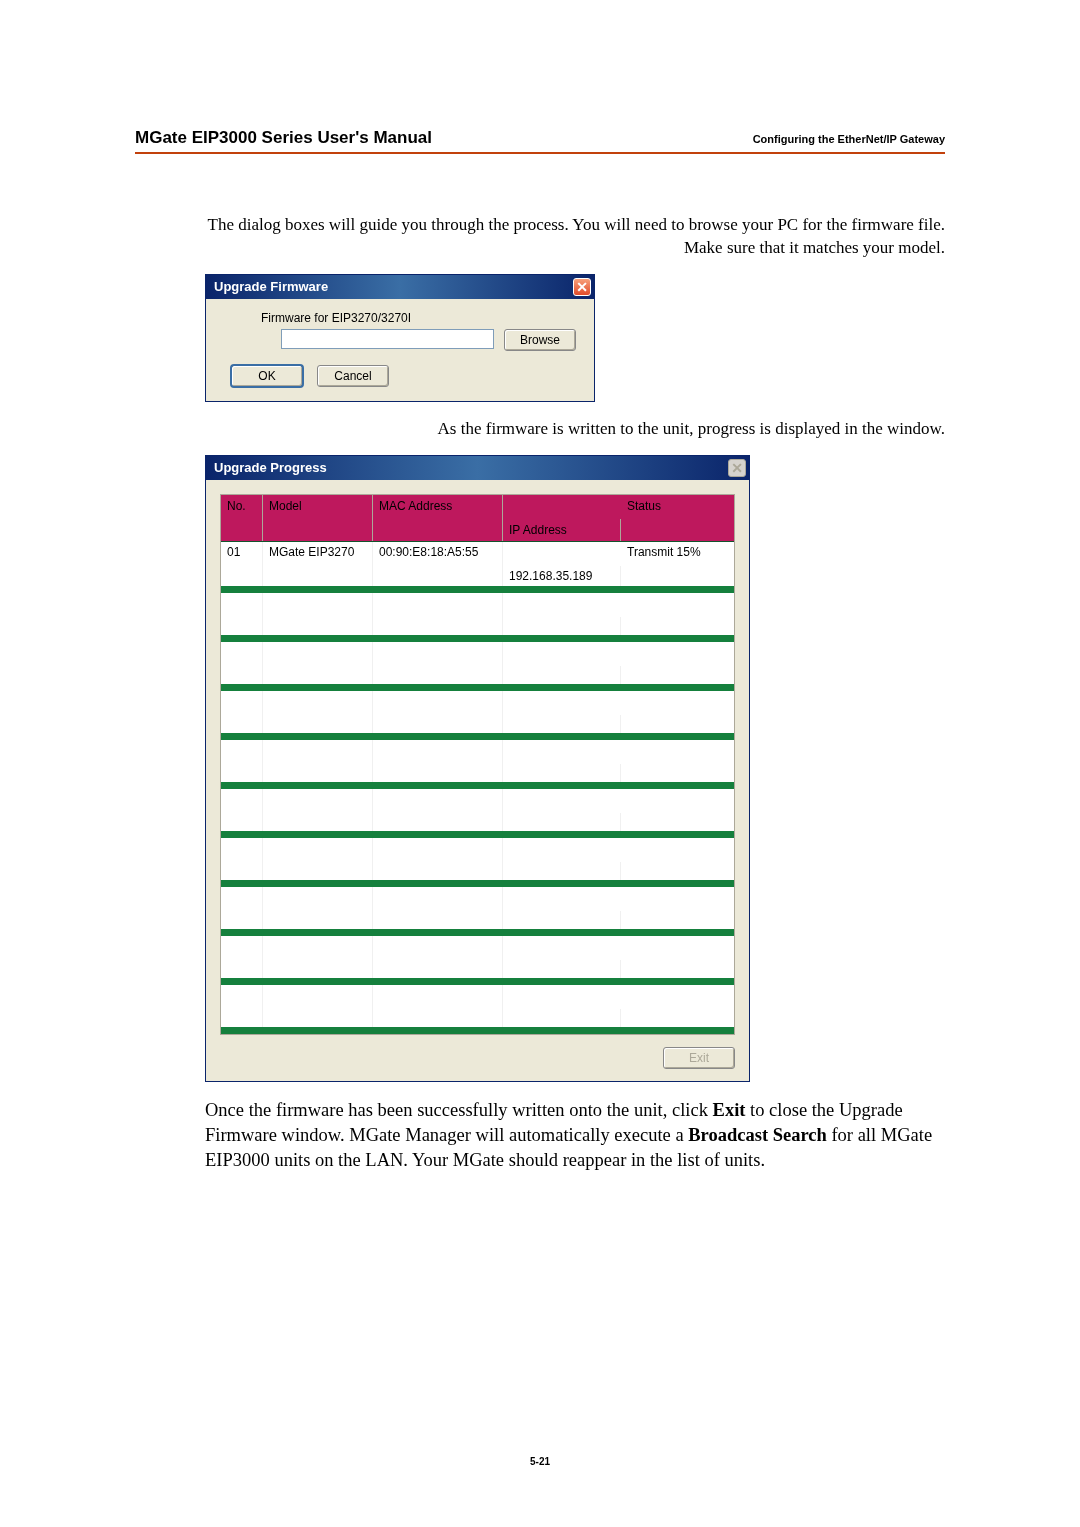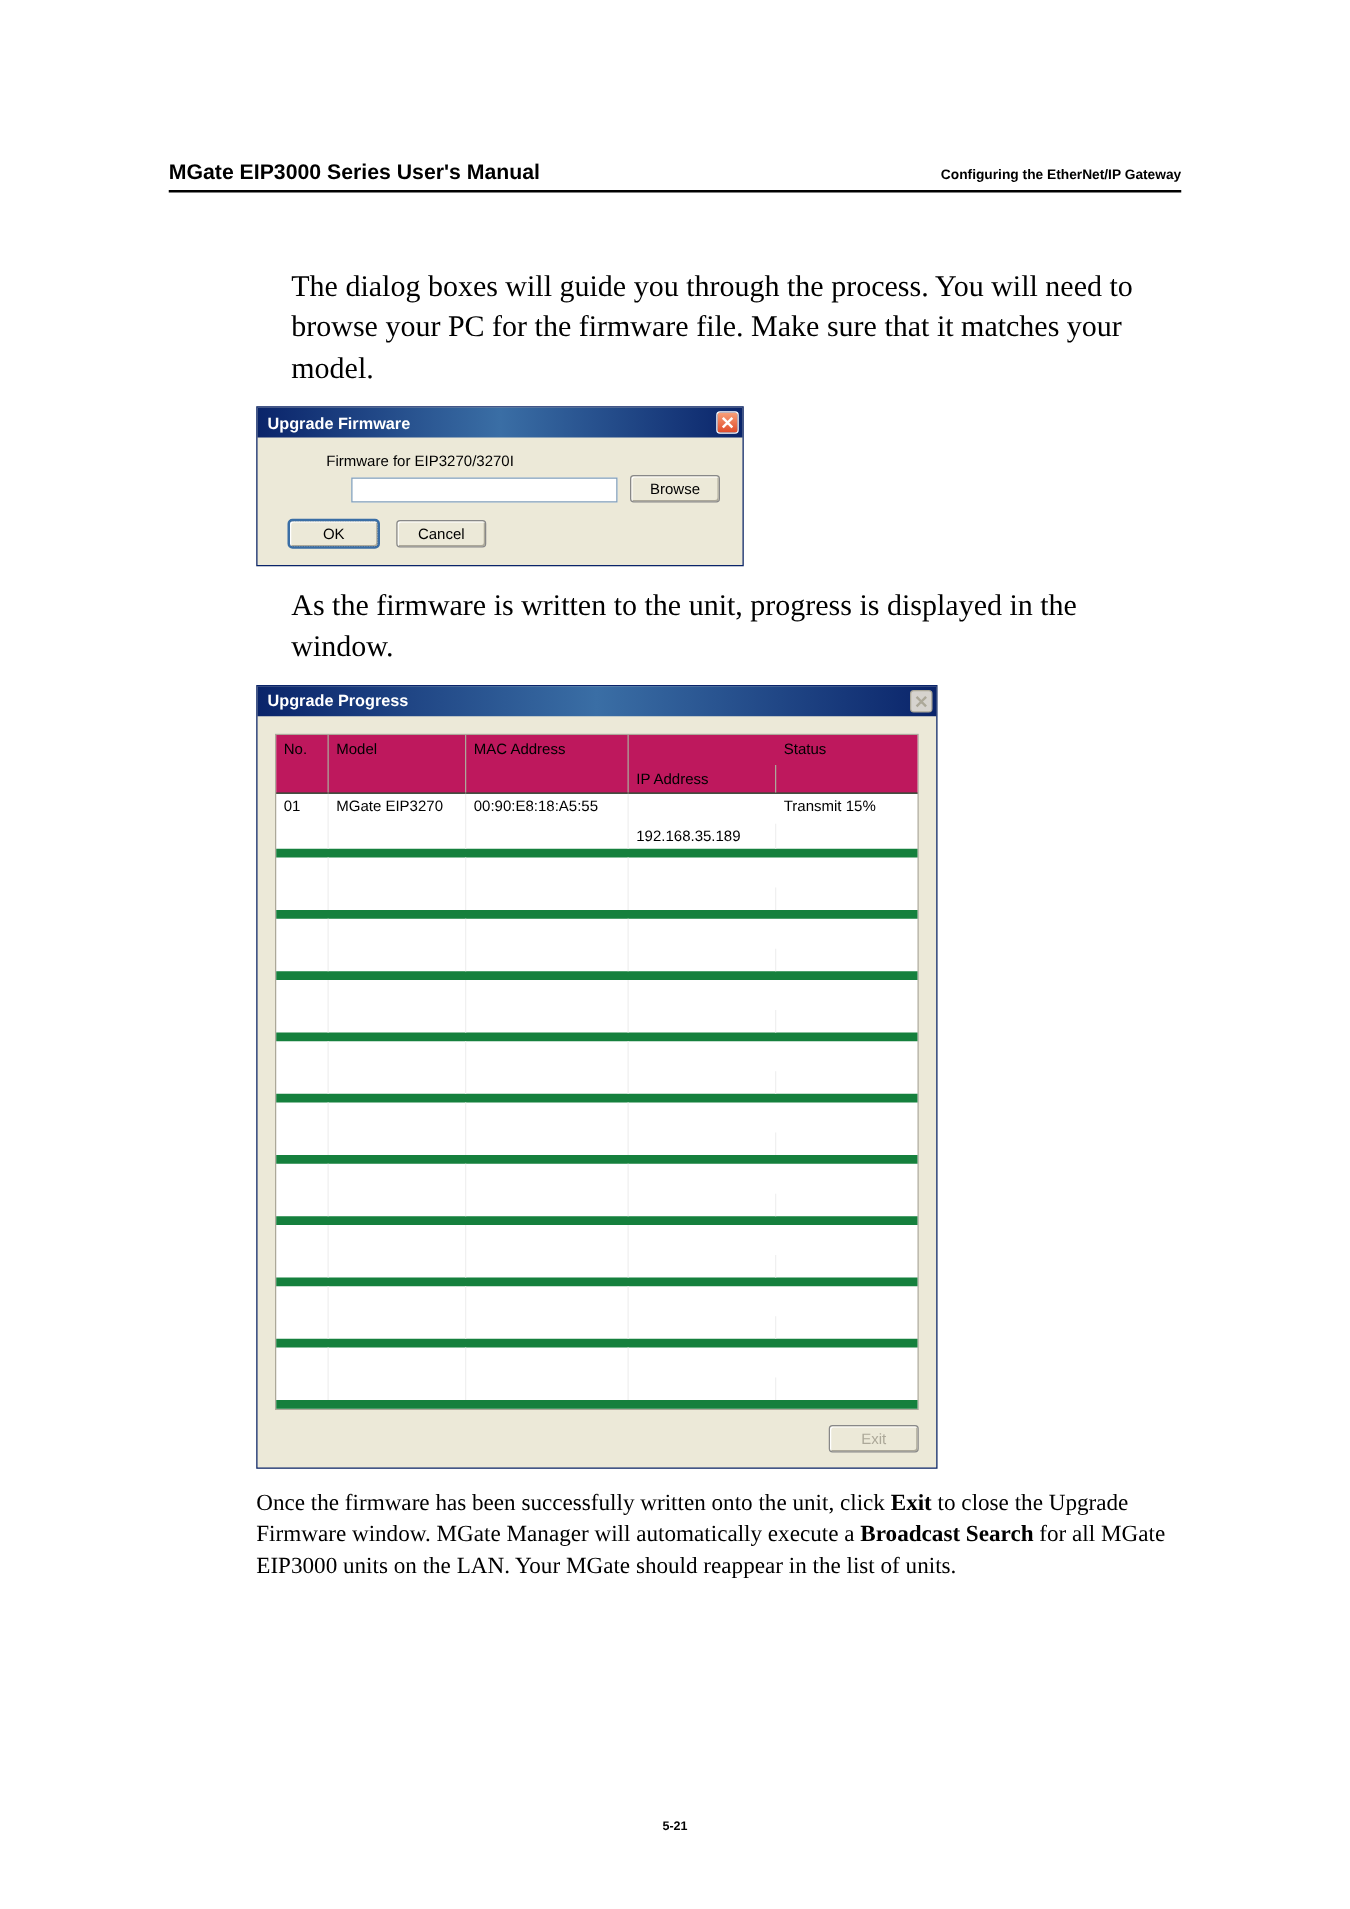--- a/index.html
+++ b/index.html
@@ -10,39 +10,40 @@
     font-family: "Times New Roman", Times, serif;
     position: relative;
   }
   .page {
     padding: 128px 135px 0 135px;
   }
   .header-row {
     display: flex;
     justify-content: space-between;
     align-items: baseline;
-    border-bottom: 2px solid #000000;
+    border-bottom: 2px solid #c2410c;
     padding-bottom: 4px;
     margin-bottom: 60px;
   }
   .header-left {
     font-family: Arial, Helvetica, sans-serif;
     font-weight: bold;
     font-size: 17px;
   }
   .header-right {
     font-family: Arial, Helvetica, sans-serif;
     font-weight: bold;
     font-size: 11px;
   }
   .body-text {
-    font-size: 24px;
+    font-size: 17px;
     line-height: 1.35;
-    margin-left: 98px;
+    margin-left: 32px;
     margin-bottom: 14px;
+    text-align: right;
   }
   .body-text.after-dialog { margin-top: 14px; }
 
   
   .dialog1 {
     margin-left: 70px;
     width: 390px;
     border: 1px solid #0a246a;
     background: #ece9d8;
     font-family: Tahoma, Arial, sans-serif;
@@ -84,21 +85,21 @@
   }
   .dialog1-body {
     padding: 12px 18px 14px 55px;
   }
   .fw-label {
     font-size: 12px;
     margin-bottom: 4px;
   }
   .fw-row {
     display: flex;
-    align-items: flex-end;
+    align-items: flex-start;
     gap: 10px;
     margin-bottom: 14px;
     padding-left: 20px;
   }
   .fw-input {
     width: 215px;
     height: 20px;
     background: #fff;
     border: 1px solid #7f9db9;
   }

